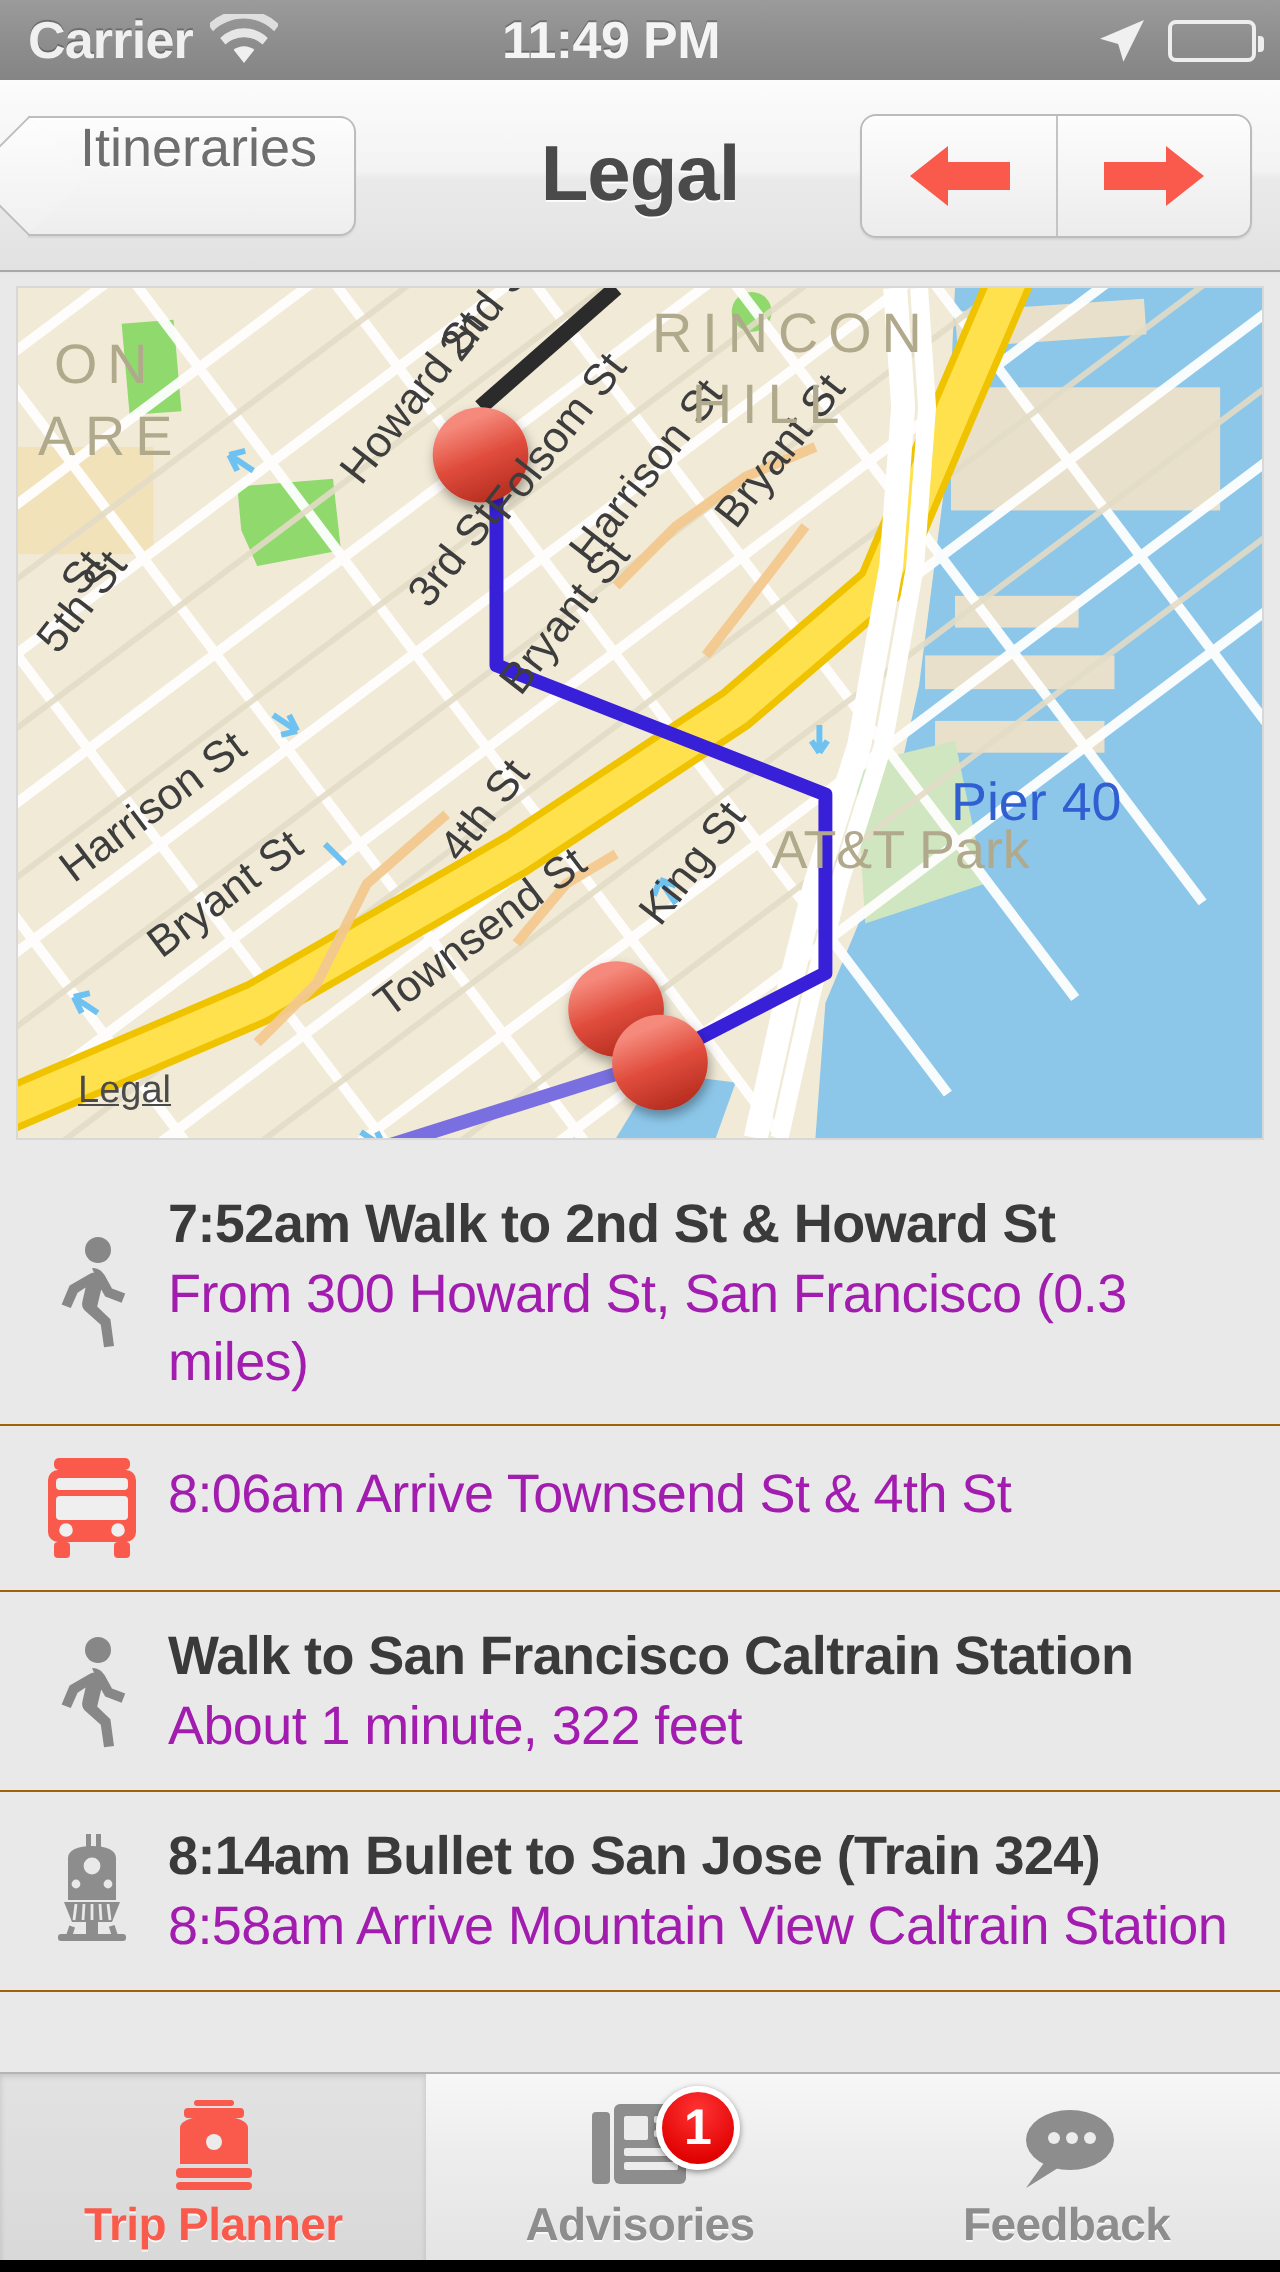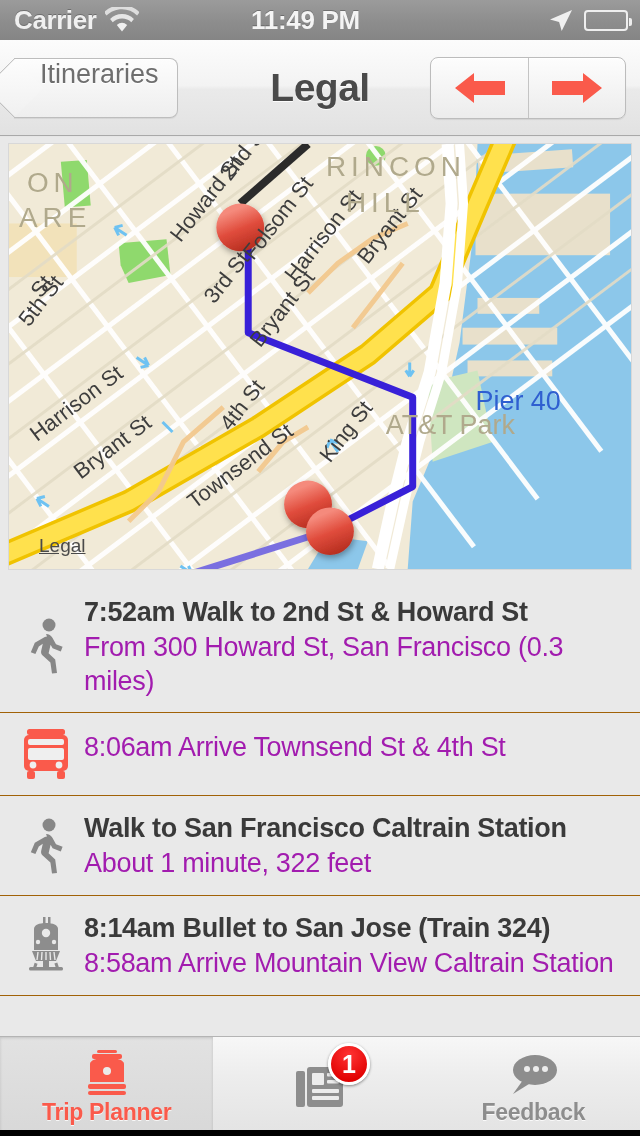--- a/index.html
+++ b/index.html
@@ -420,20 +420,21 @@
             <g fill="#ececec">
               <rect x="20" y="8" width="12" height="12" rx="1"></rect>
               <rect x="35" y="8" width="12" height="3.5" rx="1"></rect>
               <rect x="35" y="15" width="12" height="3.5" rx="1"></rect>
               <rect x="20" y="24" width="27" height="4" rx="1"></rect>
               <rect x="20" y="31" width="27" height="4" rx="1"></rect>
             </g>
           </g>
         </svg>
       </div>
+      <span class="tab-lbl">Advisories</span>
       <span class="badge">1</span>
     </div>
 
 
     <div class="tab">
       <div class="tab-ico">
         <svg width="56" height="46" viewBox="0 0 56 46">
           <g fill="#8d8d8d">
             <ellipse cx="30" cy="20" rx="22" ry="15"></ellipse>
             <path d="M18 30 L8 44 L24 34 Z"></path>

